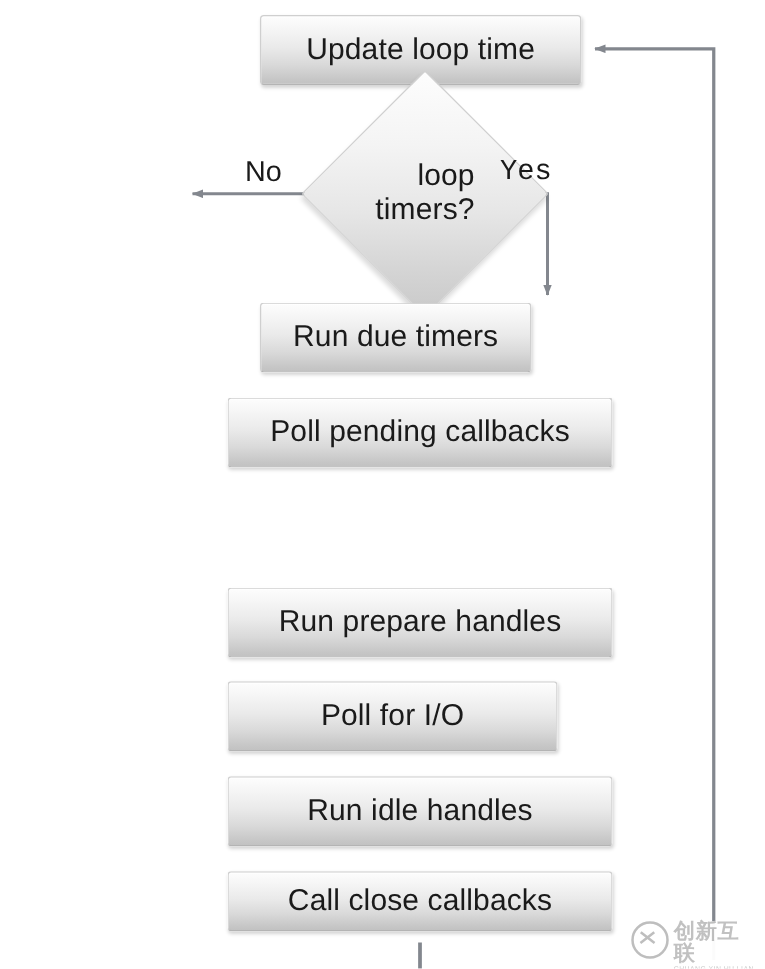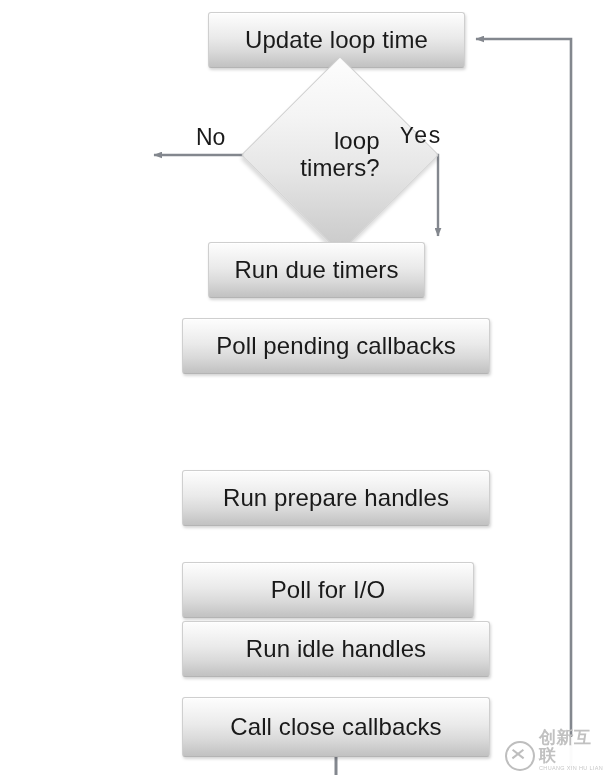--- a/index.html
+++ b/index.html
@@ -124,21 +124,21 @@
   }
 
   
   .watermark {
     position: absolute;
     left: 505px;
     top: 737px;
     width: 102px;
     height: 34px;
     display: flex;
-    align-items: flex-end;
+    align-items: flex-start;
     z-index: 6;
     background: #ffffff;
     opacity: 0.97;
   }
   .wm-mark {
     width: 26px;
     height: 26px;
     flex: 0 0 26px;
     border: 2px solid #bcbcbc;
     border-radius: 50%;
@@ -229,29 +229,29 @@
 
   <div class="proc" style="left:182px; top:318px; width:308px; height:56px;">
     <span class="node-text">Poll pending callbacks</span>
   </div>
 
 
   <div class="proc" style="left:182px; top:470px; width:308px; height:56px;">
     <span class="node-text">Run prepare handles</span>
   </div>
 
-  <div class="proc" style="left:182px; top:562px; width:292px; height:56px;">
+  <div class="proc" style="left:182px; top:545px; width:264px; height:56px;">
     <span class="node-text">Poll for I/O</span>
   </div>
 
   <div class="proc" style="left:182px; top:621px; width:308px; height:56px;">
     <span class="node-text">Run idle handles</span>
   </div>
 
-  <div class="proc" style="left:182px; top:697px; width:308px; height:60px;">
+  <div class="proc" style="left:182px; top:697px; width:308px; height:48px;">
     <span class="node-text">Call close callbacks</span>
   </div>
 
   <div class="watermark">
     <div class="wm-mark"></div>
     <div class="wm-textblock">
       <span class="wm-cn">创新互联</span>
       <span class="wm-py">CHUANG XIN HU LIAN</span>
     </div>
   </div>

